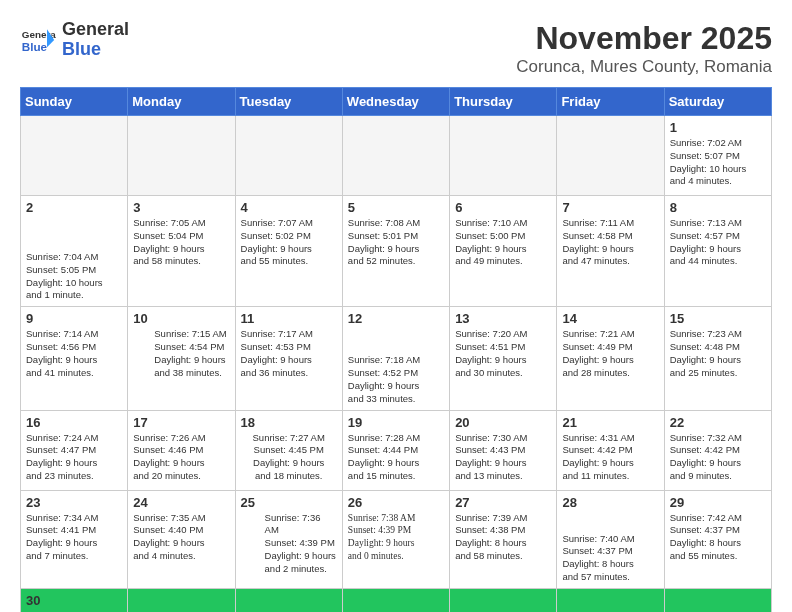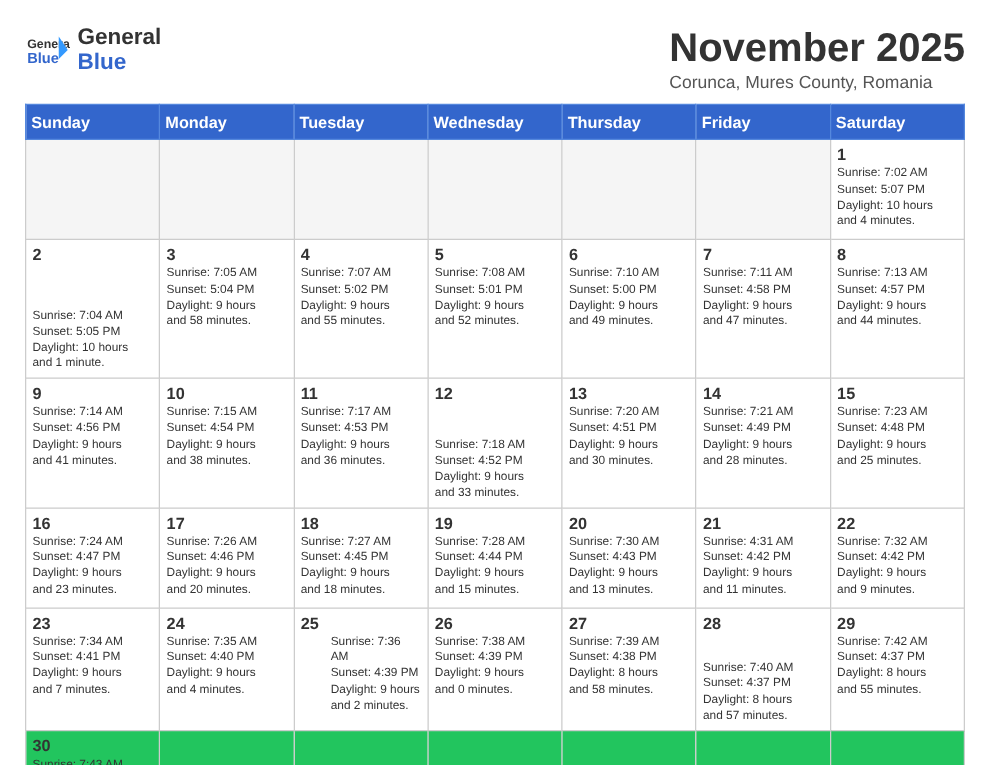--- a/index.html
+++ b/index.html
@@ -28,28 +28,29 @@
       line-height: 1.1;
     }
     .logo-text span {
       font-weight: bold;
     }
     .logo-icon {
       width: 36px;
       height: 36px;
     }
     .title-block {
+      text-align: right;
     }
     .month-title {
       font-size: 32px;
       font-weight: bold;
       color: #333;
     }
     .subtitle {
-      font-size: 14px;
+      font-size: 17px;
       color: #555;
     }
     table {
       width: 100%;
       border-collapse: collapse;
       table-layout: fixed;
     }
     thead tr th {
       background-color: #3366cc;
       color: #fff;
@@ -190,21 +191,21 @@
       <tr>
         <td>
           <div class="day-number">9</div>
           <div class="day-info" style="white-space: pre-line;">Sunrise: 7:14 AM
 Sunset: 4:56 PM
 Daylight: 9 hours
 and 41 minutes.</div>
         </td>
         <td>
           <div class="day-number">10</div>
-          <div class="day-info" style="white-space: pre-line;">Sunrise: 7:15 AM
+          <div class="day-info" style="white-space: pre-line; margin-left: 21px;">Sunrise: 7:15 AM
 Sunset: 4:54 PM
 Daylight: 9 hours
 and 38 minutes.</div>
         </td>
         <td>
           <div class="day-number">11</div>
           <div class="day-info" style="white-space: pre-line;">Sunrise: 7:17 AM
 Sunset: 4:53 PM
 Daylight: 9 hours
 and 36 minutes.</div>
@@ -248,21 +249,21 @@
         </td>
         <td>
           <div class="day-number">17</div>
           <div class="day-info" style="white-space: pre-line;">Sunrise: 7:26 AM
 Sunset: 4:46 PM
 Daylight: 9 hours
 and 20 minutes.</div>
         </td>
         <td>
           <div class="day-number">18</div>
-          <div class="day-info" style="white-space: pre-line;">Sunrise: 7:27 AM
+          <div class="day-info" style="white-space: pre-line; text-align: center;">Sunrise: 7:27 AM
 Sunset: 4:45 PM
 Daylight: 9 hours
 and 18 minutes.</div>
         </td>
         <td>
           <div class="day-number">19</div>
           <div class="day-info" style="white-space: pre-line;">Sunrise: 7:28 AM
 Sunset: 4:44 PM
 Daylight: 9 hours
 and 15 minutes.</div>
@@ -306,21 +307,21 @@
         </td>
         <td>
           <div class="day-number">25</div>
           <div class="day-info" style="white-space: pre-line; margin-left: 24px;">Sunrise: 7:36 AM
 Sunset: 4:39 PM
 Daylight: 9 hours
 and 2 minutes.</div>
         </td>
         <td>
           <div class="day-number">26</div>
-          <div class="day-info" style="white-space: pre-line;">Sunrise: 7:38 AM
+          <div class="day-info" style="white-space: pre-line; font-family: Liberation Serif, serif;">Sunrise: 7:38 AM
 Sunset: 4:39 PM
 Daylight: 9 hours
 and 0 minutes.</div>
         </td>
         <td>
           <div class="day-number">27</div>
           <div class="day-info" style="white-space: pre-line;">Sunrise: 7:39 AM
 Sunset: 4:38 PM
 Daylight: 8 hours
 and 58 minutes.</div>

